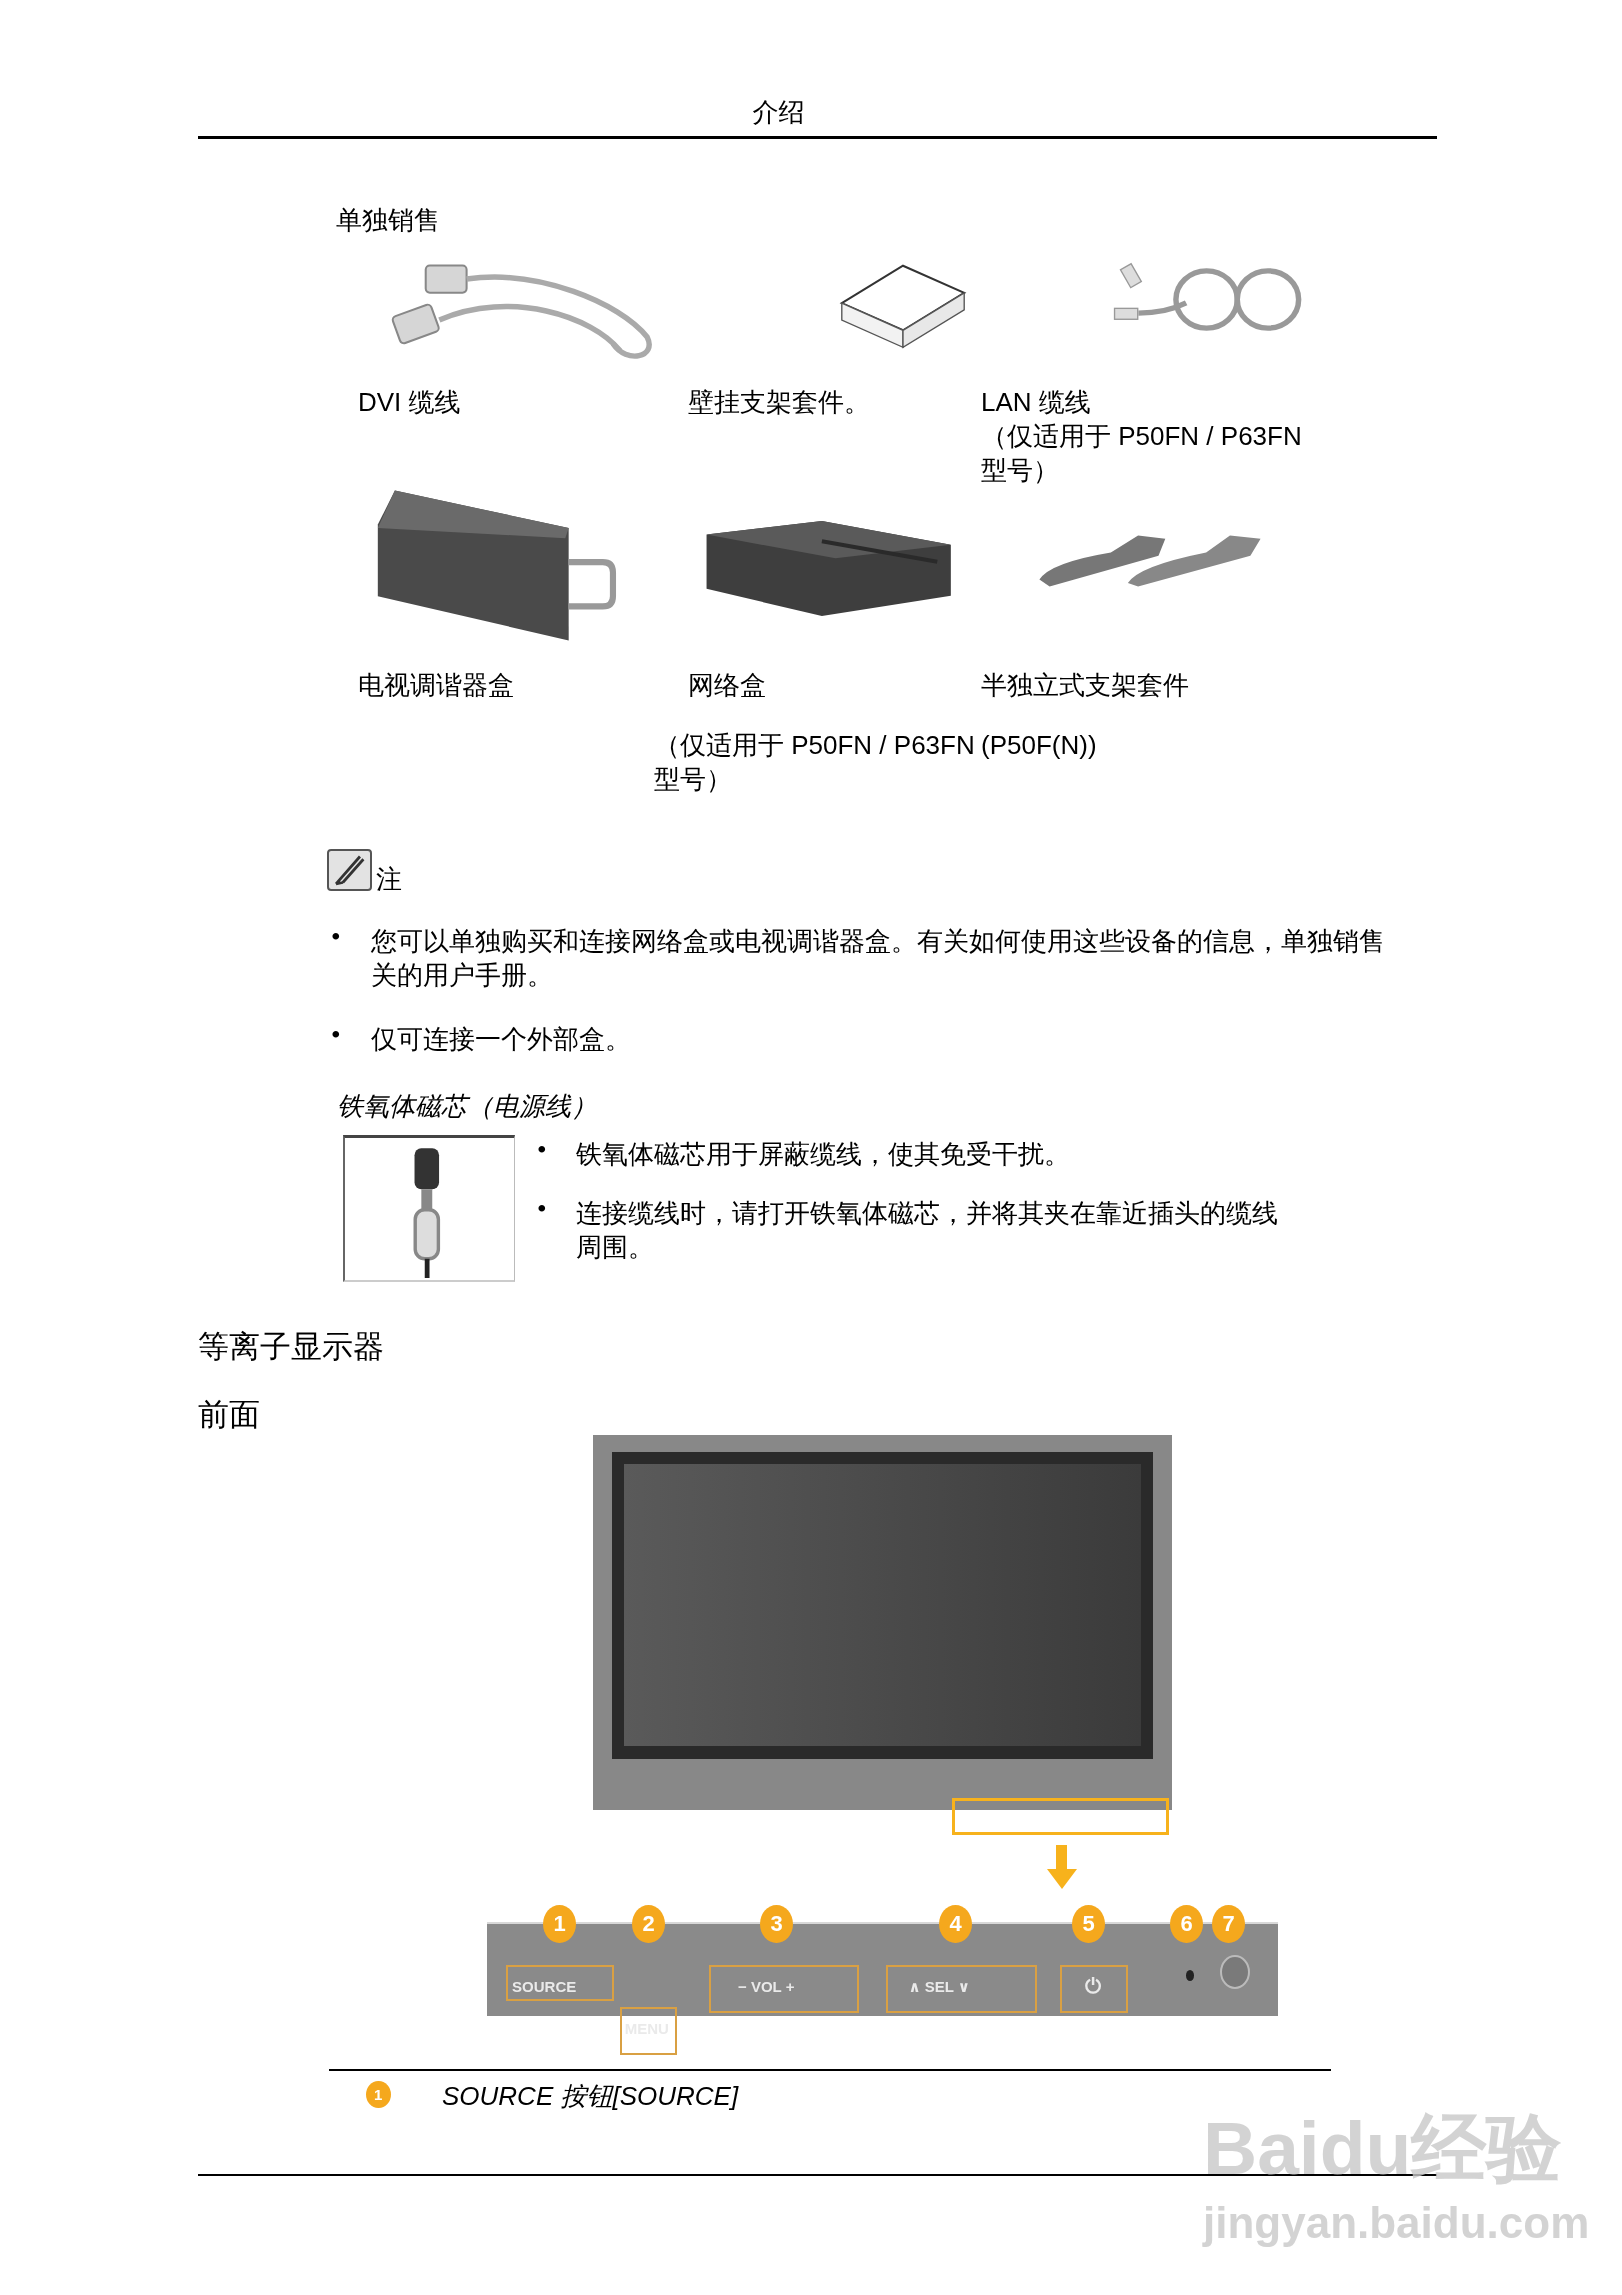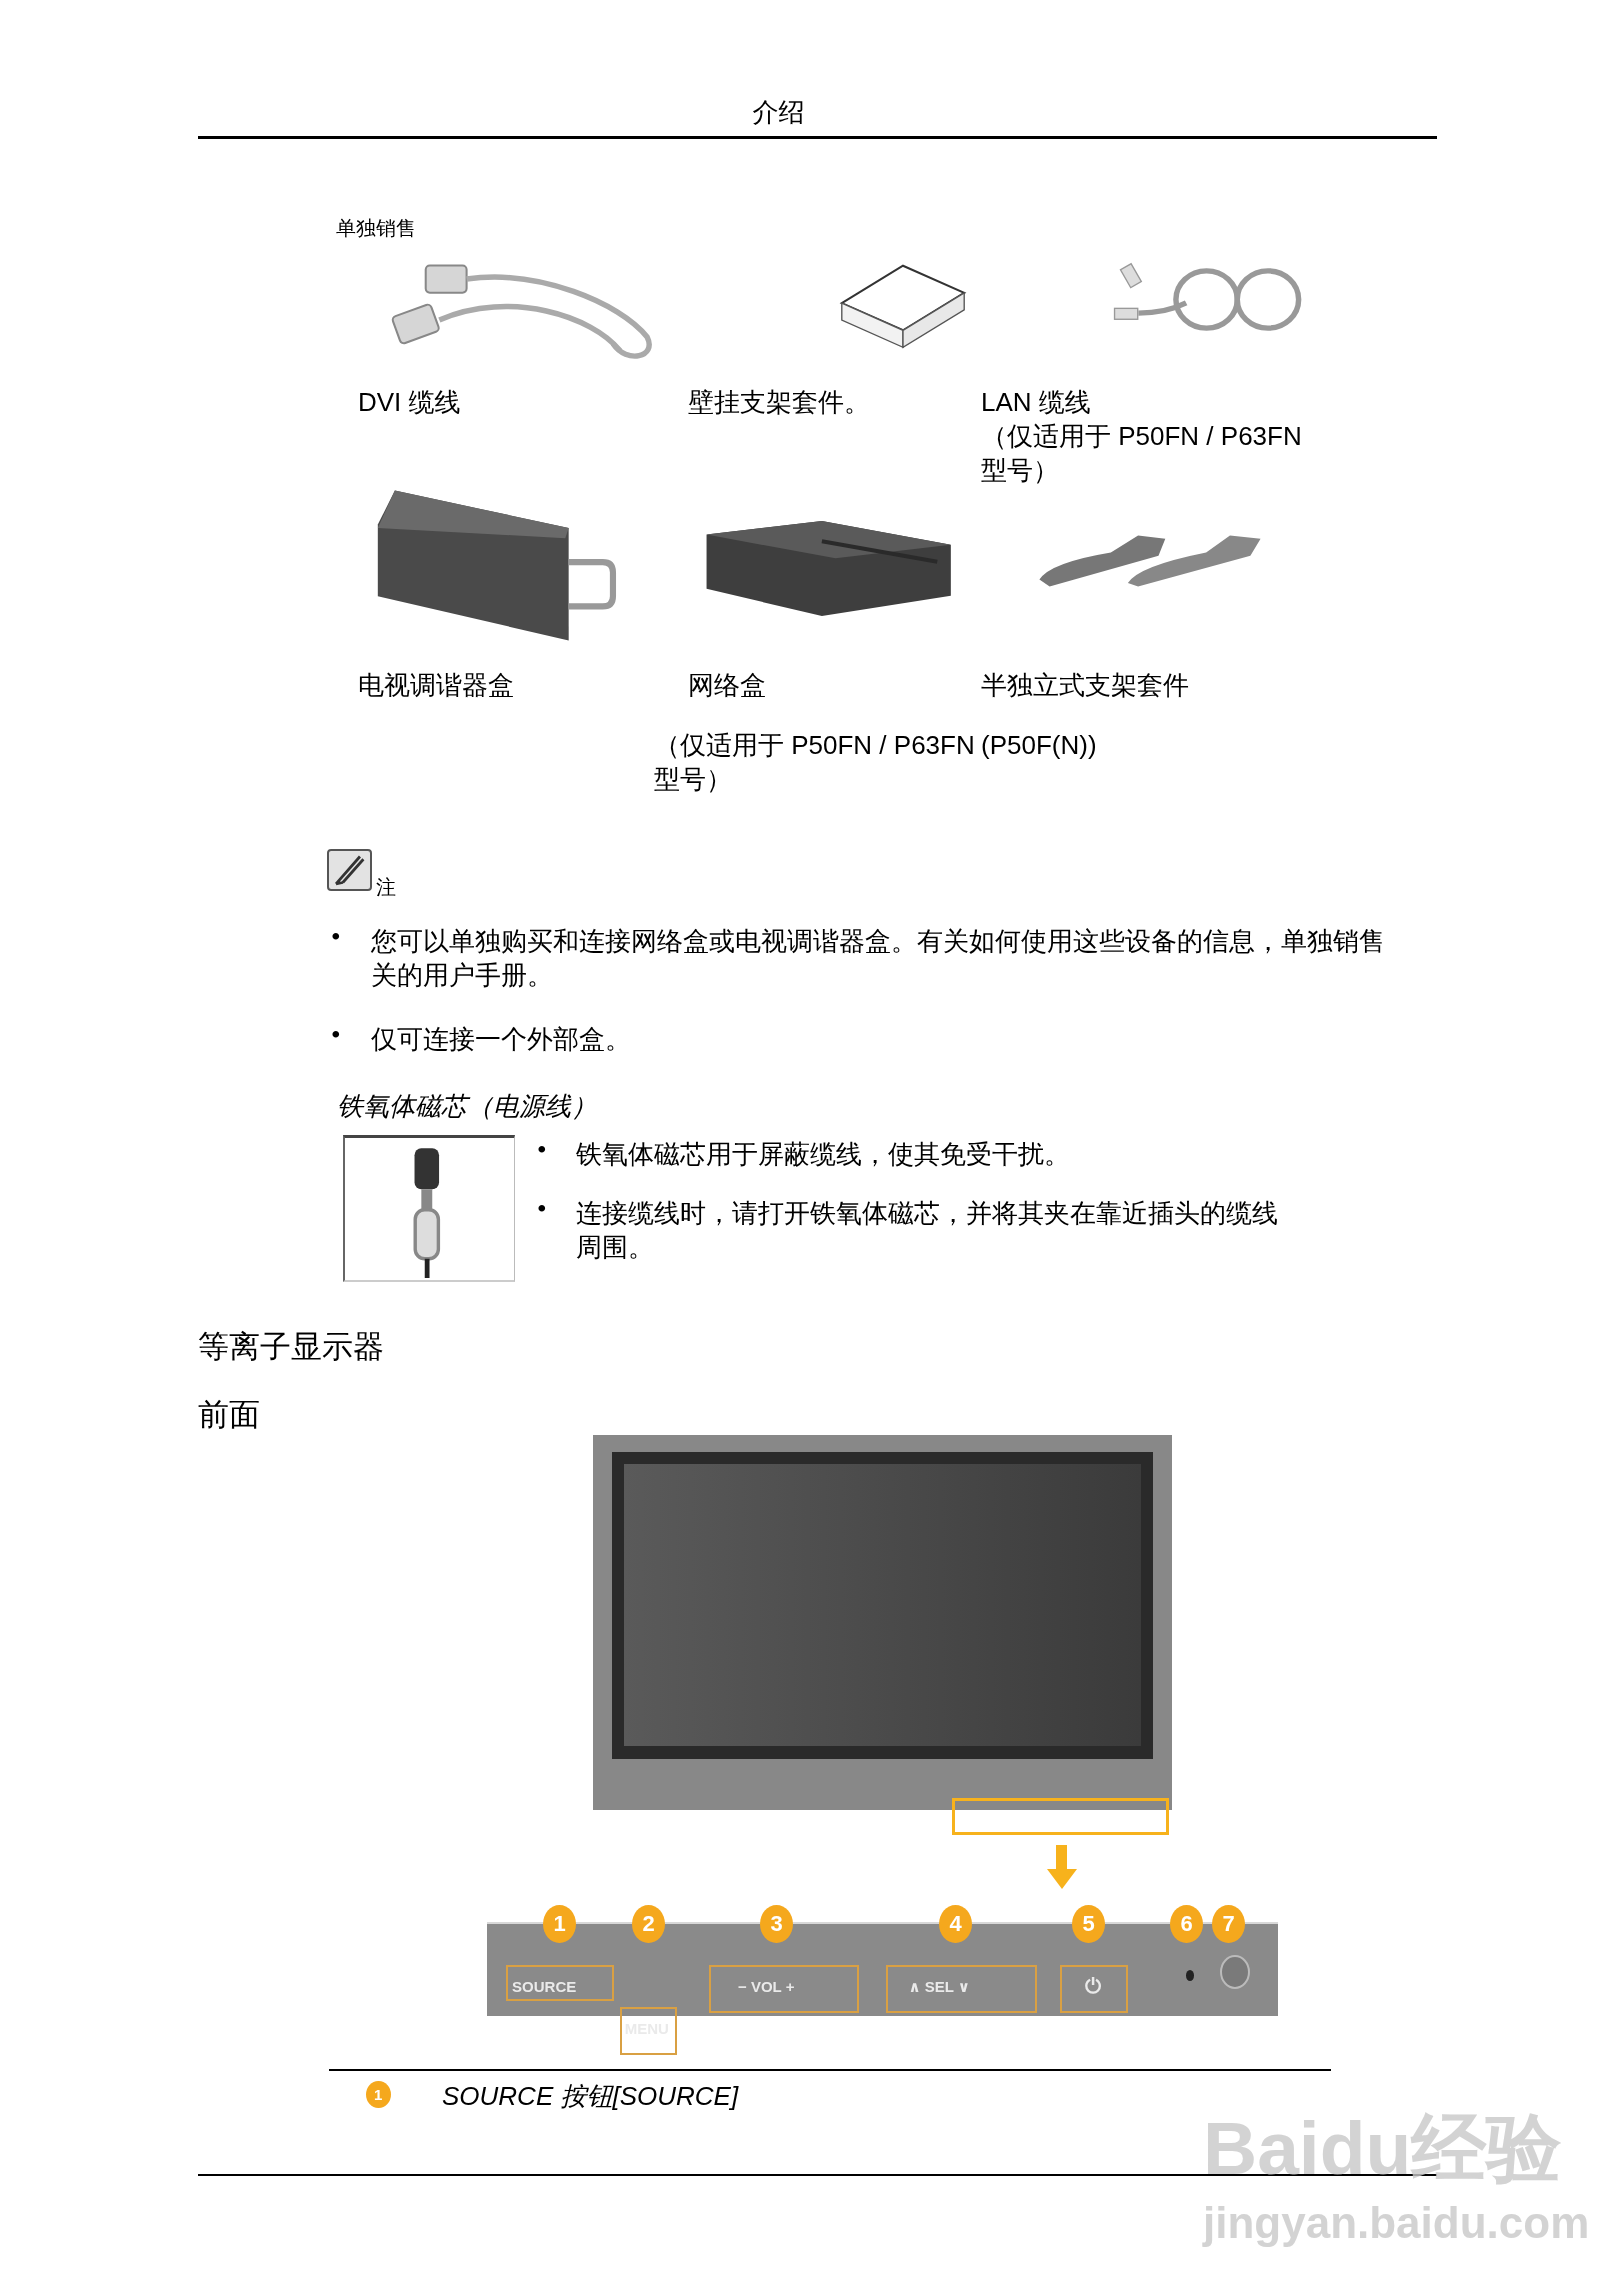--- a/index.html
+++ b/index.html
@@ -8,21 +8,21 @@
     font-family: "DejaVu Serif", "Liberation Serif", serif; color: #000;
   }
   .abs { position: absolute; }
   .sans { font-family: "Liberation Sans", "DejaVu Sans", sans-serif; }
 
   
   .header-title { left: 0; width: 1557px; top: 95px; text-align: center; font-size: 26px; }
   .rule { background: #000; }
   .header-rule { left: 198px; width: 1239px; top: 136px; height: 2.7px; }
 
-  .section-label { font-size: 20px; margin-top: 12px; }
+  .section-label { font-size: 26px; }
   .caption { font-size: 26px; text-align: left; line-height: 34px; }
 
   
   .illus { }
 
   
   .note-icon {
     width: 45px; height: 42px; border: 2.7px solid #555; border-radius: 4.1px;
     background: #e3e3e3; box-sizing: border-box;
   }

